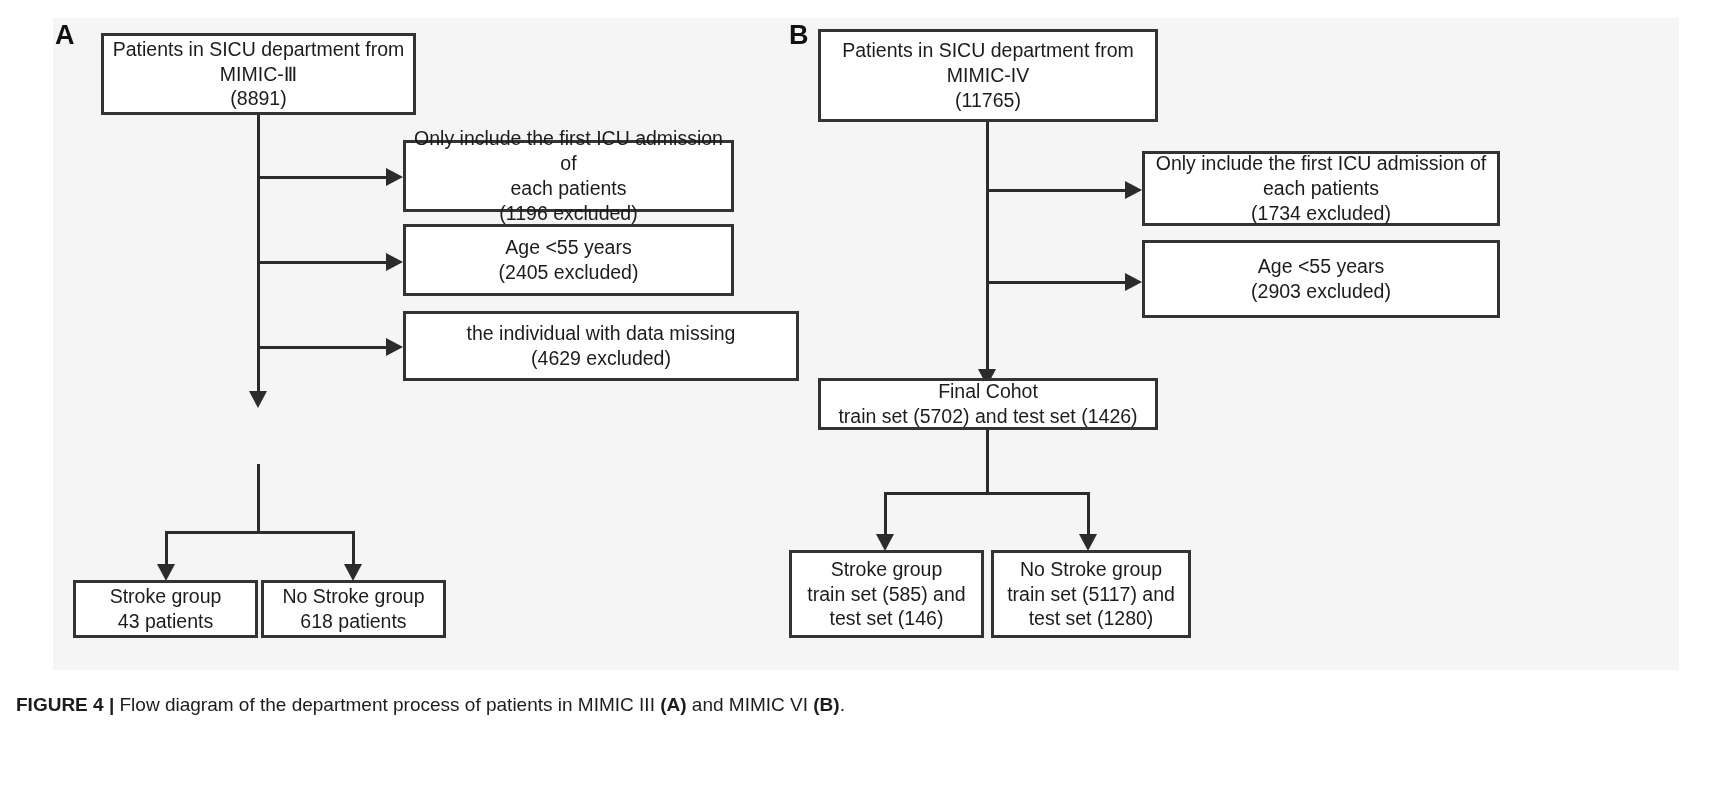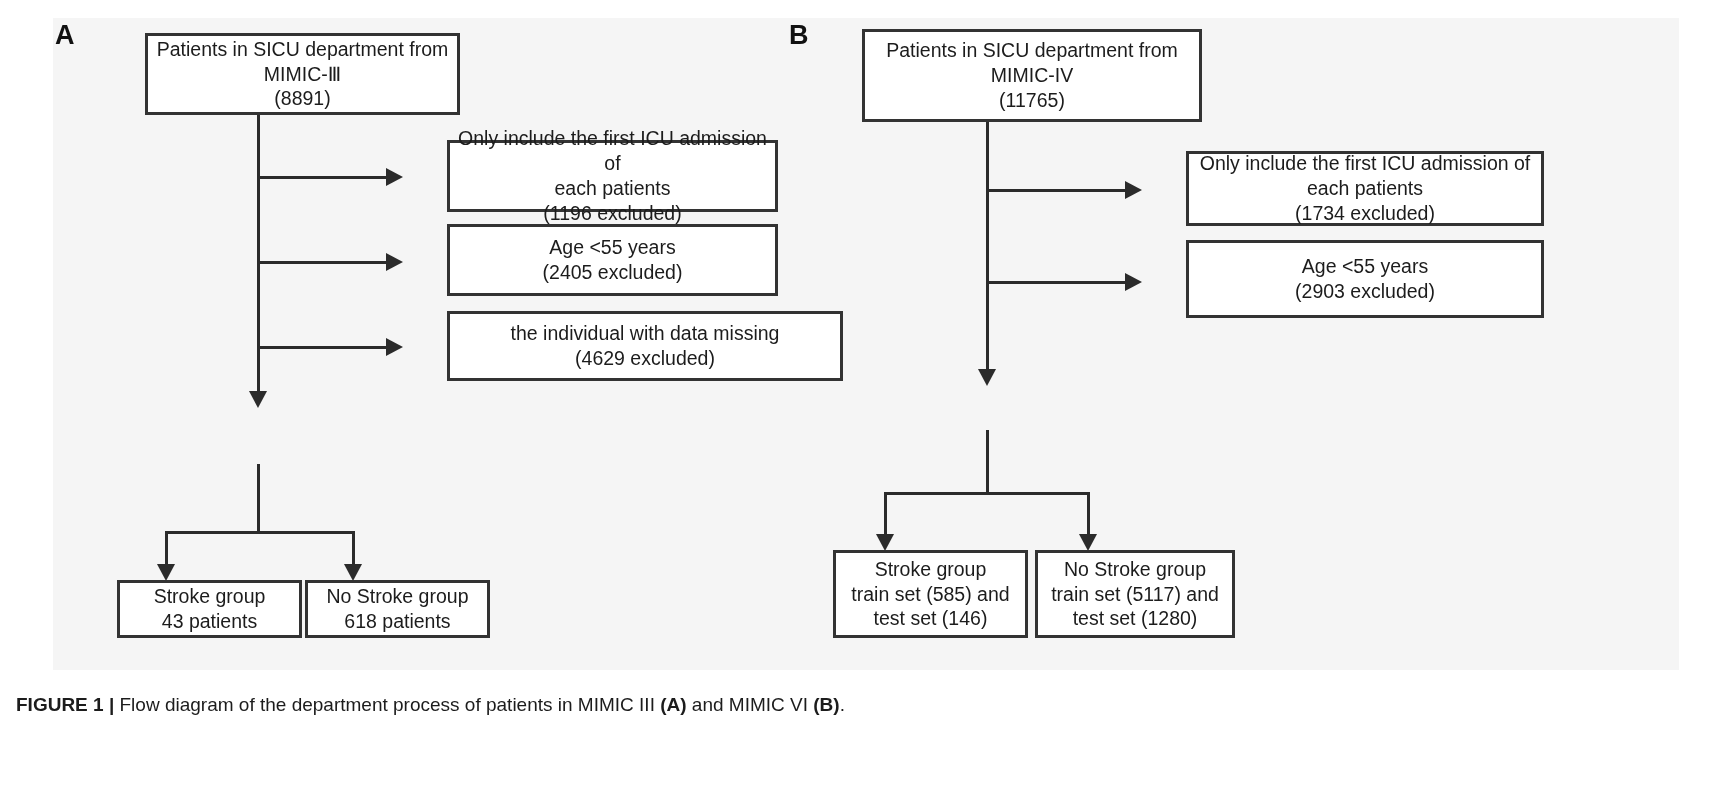--- a/index.html
+++ b/index.html
@@ -42,21 +42,20 @@
     border: 3px solid #333333;
     display: flex;
     align-items: center;
     justify-content: center;
     text-align: center;
     font-size: 19.5px;
     line-height: 1.28;
     color: #1c1c1c;
     white-space: pre-line;
     padding: 2px 6px;
-    margin-left: 44px;
   }
   .connector {
     position: absolute;
     background: #2b2b2b;
   }
   .v-line { width: 3px; }
   .h-line { height: 3px; }
   .arrow-down {
     position: absolute;
     width: 0;
@@ -142,30 +141,32 @@
   <div class="arrow-right" style="left:1125px; top:181px;"></div>
   <div class="node" style="left:1142px; top:151px; width:358px; height:75px;">Only include the first ICU admission of
 each patients
 (1734 excluded)</div>
 
   <div class="connector h-line" style="left:986px; top:281px; width:142px;"></div>
   <div class="arrow-right" style="left:1125px; top:273px;"></div>
   <div class="node" style="left:1142px; top:240px; width:358px; height:78px;">Age &lt;55 years
 (2903  excluded)</div>
 
+  <div class="node" style="left:818px; top:378px; width:340px; height:52px;">Final Cohot
+train set (5702) and test set (1426)</div>
 
   <div class="connector v-line" style="left:986px; top:430px; height:62px;"></div>
   <div class="connector h-line" style="left:884px; top:492px; width:206px;"></div>
   <div class="connector v-line" style="left:884px; top:492px; height:47px;"></div>
   <div class="arrow-down" style="left:876px; top:534px;"></div>
   <div class="connector v-line" style="left:1087px; top:492px; height:47px;"></div>
   <div class="arrow-down" style="left:1079px; top:534px;"></div>
 
   <div class="node" style="left:789px; top:550px; width:195px; height:88px;">Stroke group
 train set (585) and
 test set (146)</div>
   <div class="node" style="left:991px; top:550px; width:200px; height:88px;">No Stroke group
 train set (5117) and
 test set (1280)</div>
 
-  <div class="caption"><b>FIGURE 1 |</b><span> Flow diagram of the department process of patients in MIMIC III </span><b>(A)</b><span> and MIMIC VI </span><b>(B)</b><span>.</span></div>
+  <div class="caption"><b>FIGURE 4 |</b><span> Flow diagram of the department process of patients in MIMIC III </span><b>(A)</b><span> and MIMIC VI </span><b>(B)</b><span>.</span></div>
 
 </div>
 
 </body></html>

